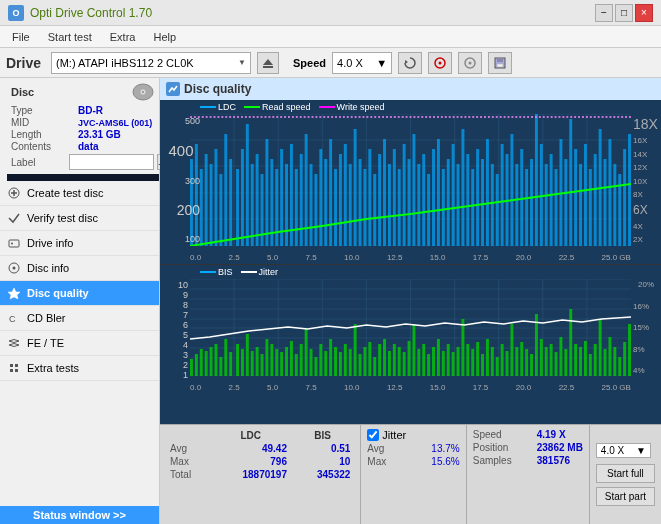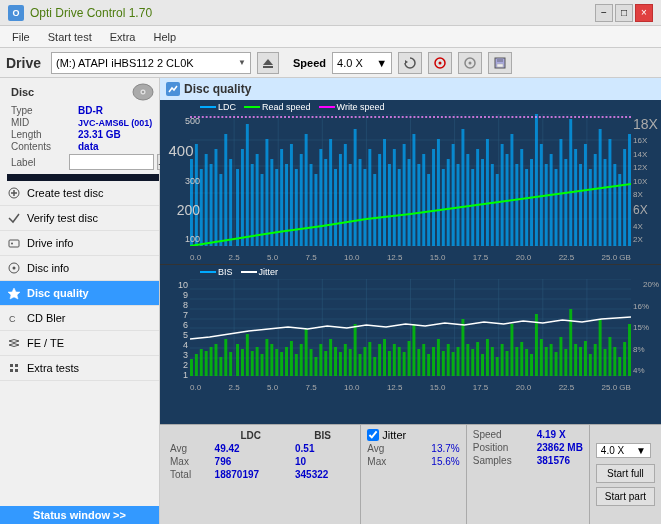--- a/index.html
+++ b/index.html
@@ -64,21 +64,21 @@
     .chart-title { font-size: 12px; font-weight: bold; color: #333; }
     
     
     .charts-area { flex: 1; display: flex; flex-direction: column; }
     
     
     .stats-panel { background: #d8d8d8; display: flex; align-items: stretch; border-top: 1px solid #aaa; height: 100px; }
     .stats-table { flex: 1; padding: 4px 6px; }
     .stats-table table { width: 100%; border-collapse: collapse; font-size: 10px; }
     .stats-table th { text-align: center; color: #333; font-weight: bold; padding: 1px 4px; }
-    .stats-table td { text-align: left; padding: 1px 4px; }
+    .stats-table td { text-align: right; padding: 1px 4px; }
     .stats-table td.blue { color: #0000cc; font-weight: bold; }
     .stats-table td.label { text-align: left; color: #555; }
     .jitter-section { padding: 4px 6px; display: flex; flex-direction: column; gap: 2px; border-left: 1px solid #aaa; }
     .jitter-row { display: flex; align-items: center; gap: 4px; font-size: 10px; }
     .jitter-key { color: #555; width: 60px; }
     .jitter-val { color: #0000cc; font-weight: normal; }
     .speed-section { padding: 4px 6px; display: flex; flex-direction: column; gap: 2px; border-left: 1px solid #aaa; }
     .buttons-section { padding: 4px 6px; display: flex; flex-direction: column; gap: 4px; border-left: 1px solid #aaa; justify-content: center; }
     .action-btn { padding: 3px 8px; background: #e0e0e0; border: 1px solid #aaa; cursor: pointer; font-size: 10px; white-space: nowrap; }
     
@@ -602,21 +602,21 @@
             <span style="font-size:8px;color:#aaa;">10.0</span>
             <span style="font-size:8px;color:#aaa;">12.5</span>
             <span style="font-size:8px;color:#aaa;">15.0</span>
             <span style="font-size:8px;color:#aaa;">17.5</span>
             <span style="font-size:8px;color:#aaa;">20.0</span>
             <span style="font-size:8px;color:#aaa;">22.5</span>
             <span style="font-size:8px;color:#aaa;">25.0 GB</span>
           </div>
 
           <div style="position:absolute;right:0;top:0;bottom:18px;width:30px;display:flex;flex-direction:column;justify-content:space-between;padding:1px 2px;">
-            <span style="font-size:8px;color:#aaa;text-align:right;">20%</span>
+            <span style="font-size:8px;color:#aaa;text-align:center;">20%</span>
             <span style="font-size:8px;color:#aaa;text-align:left;">16%</span>
             <span style="font-size:8px;color:#aaa;text-align:left;">15%</span>
             <span style="font-size:8px;color:#aaa;text-align:left;">8%</span>
             <span style="font-size:8px;color:#aaa;text-align:left;">4%</span>
           </div>
         </div>
       </div>
 
       <div class="stats-panel">
 

